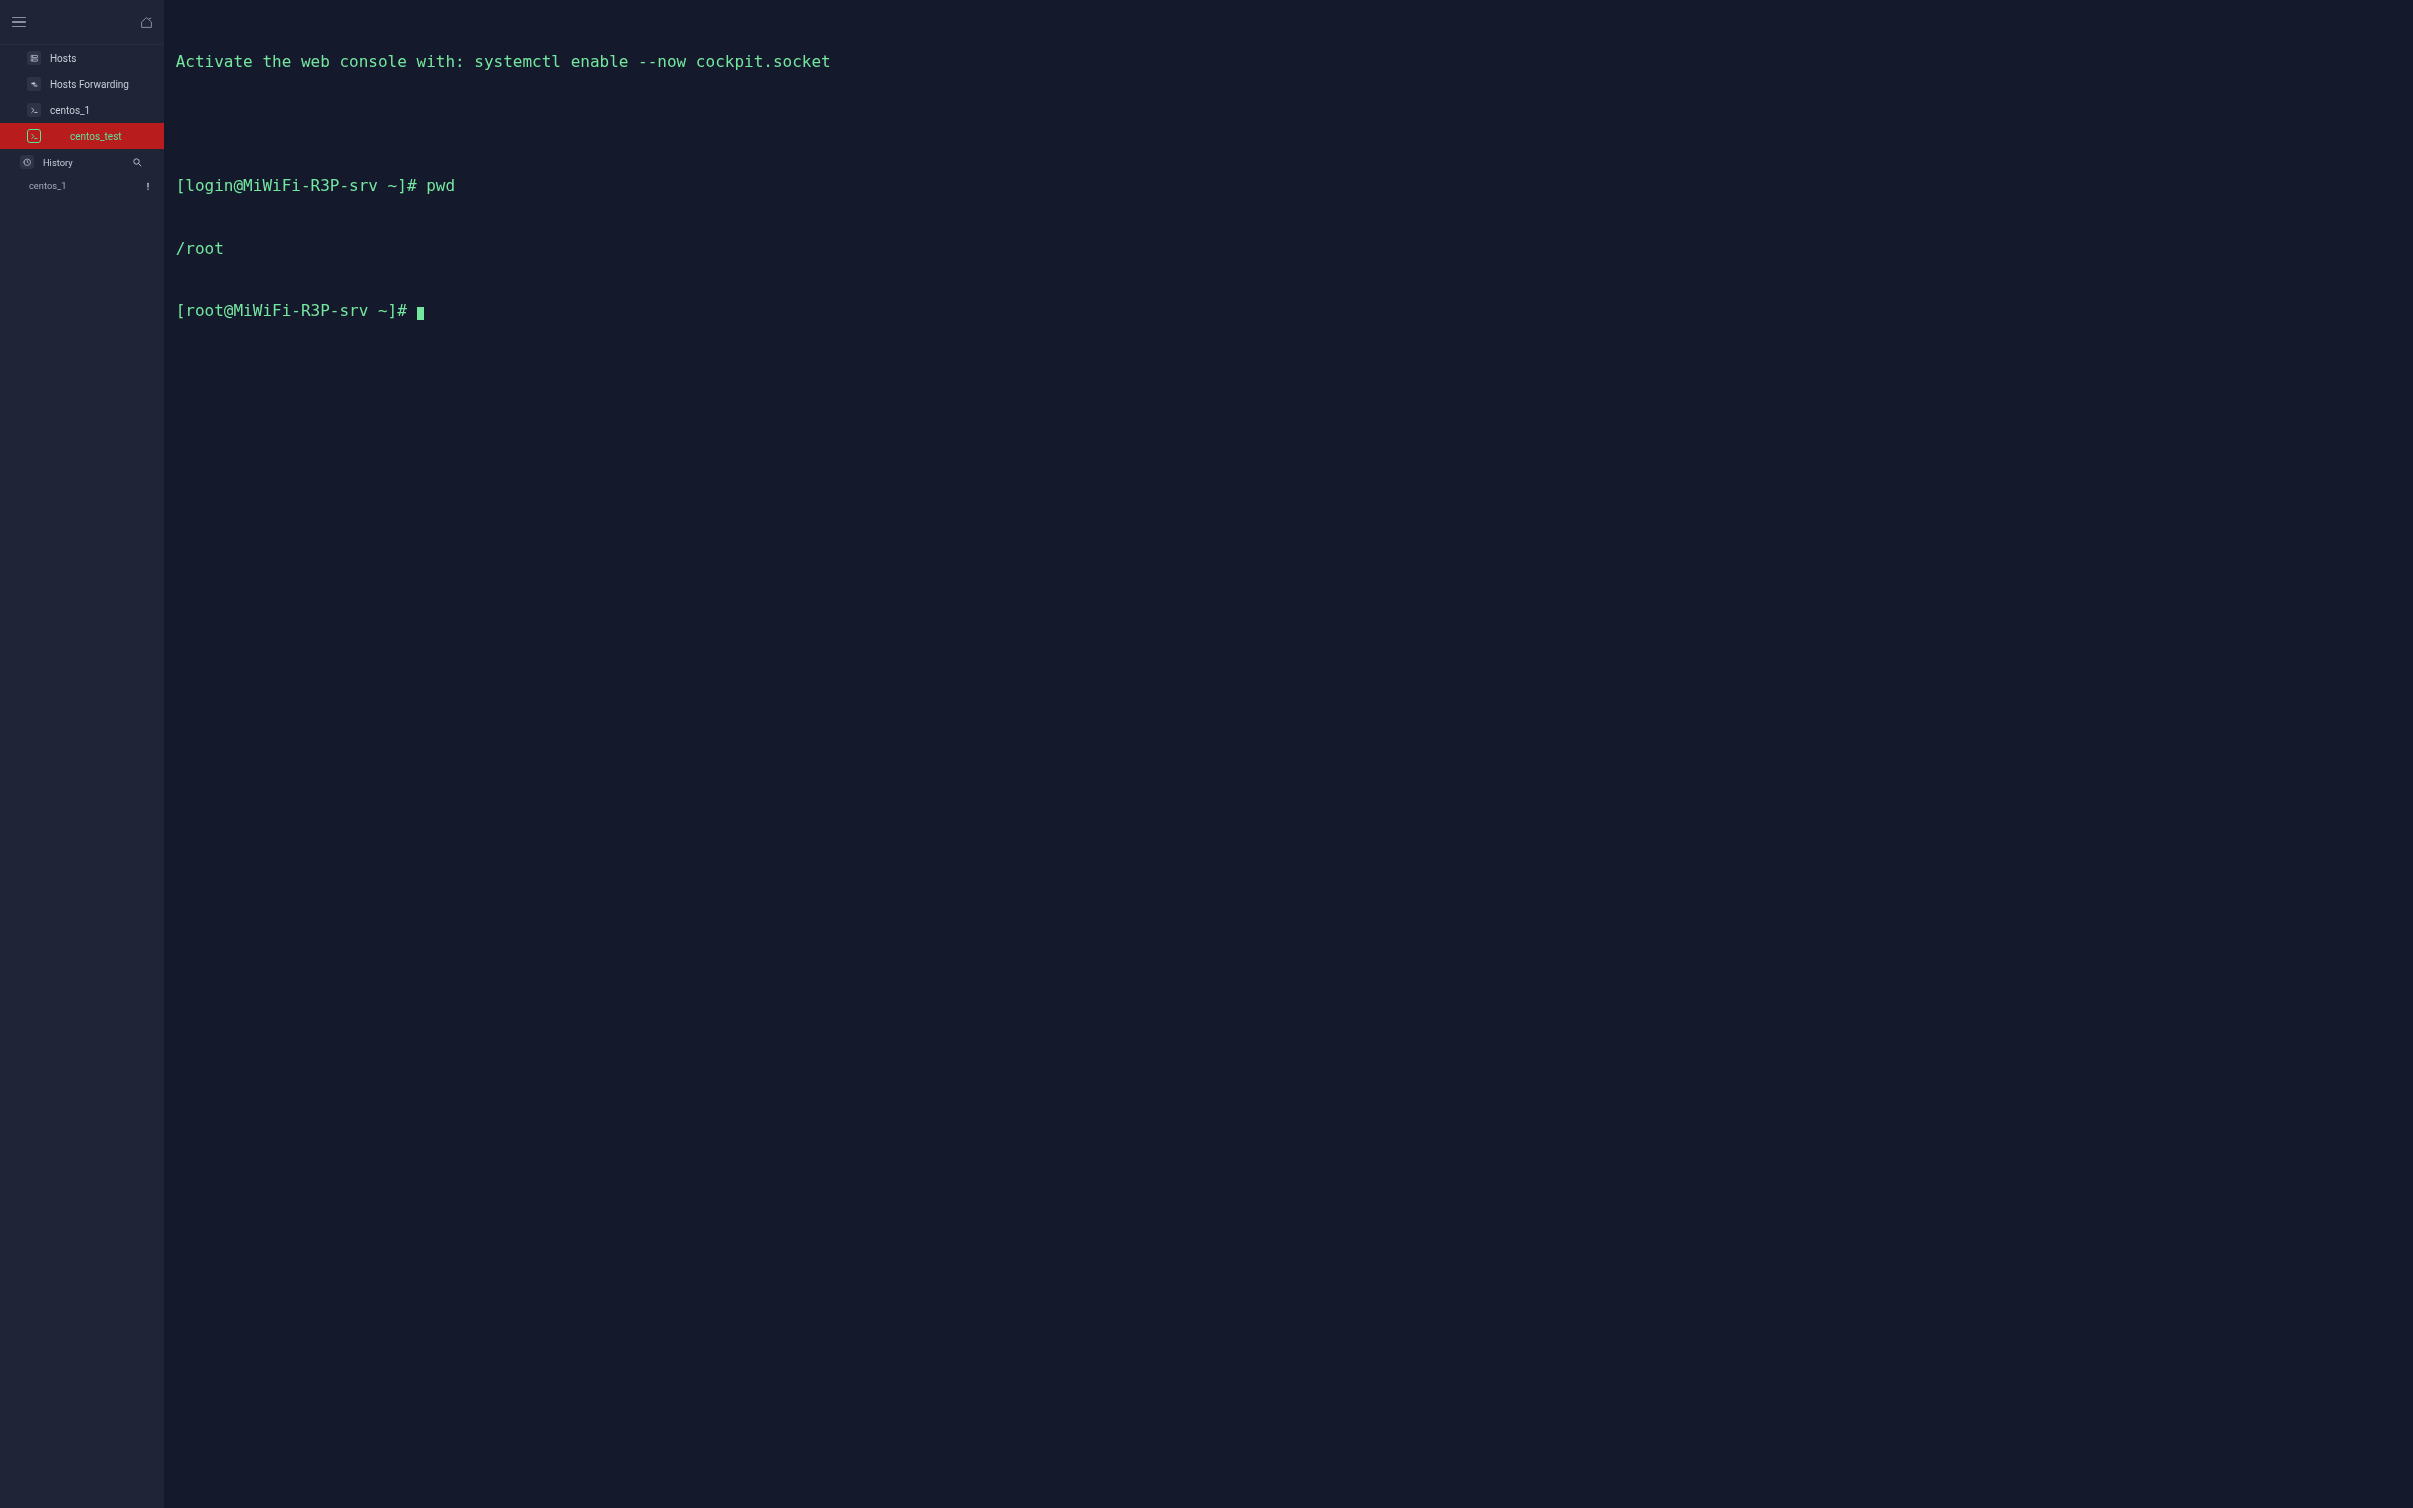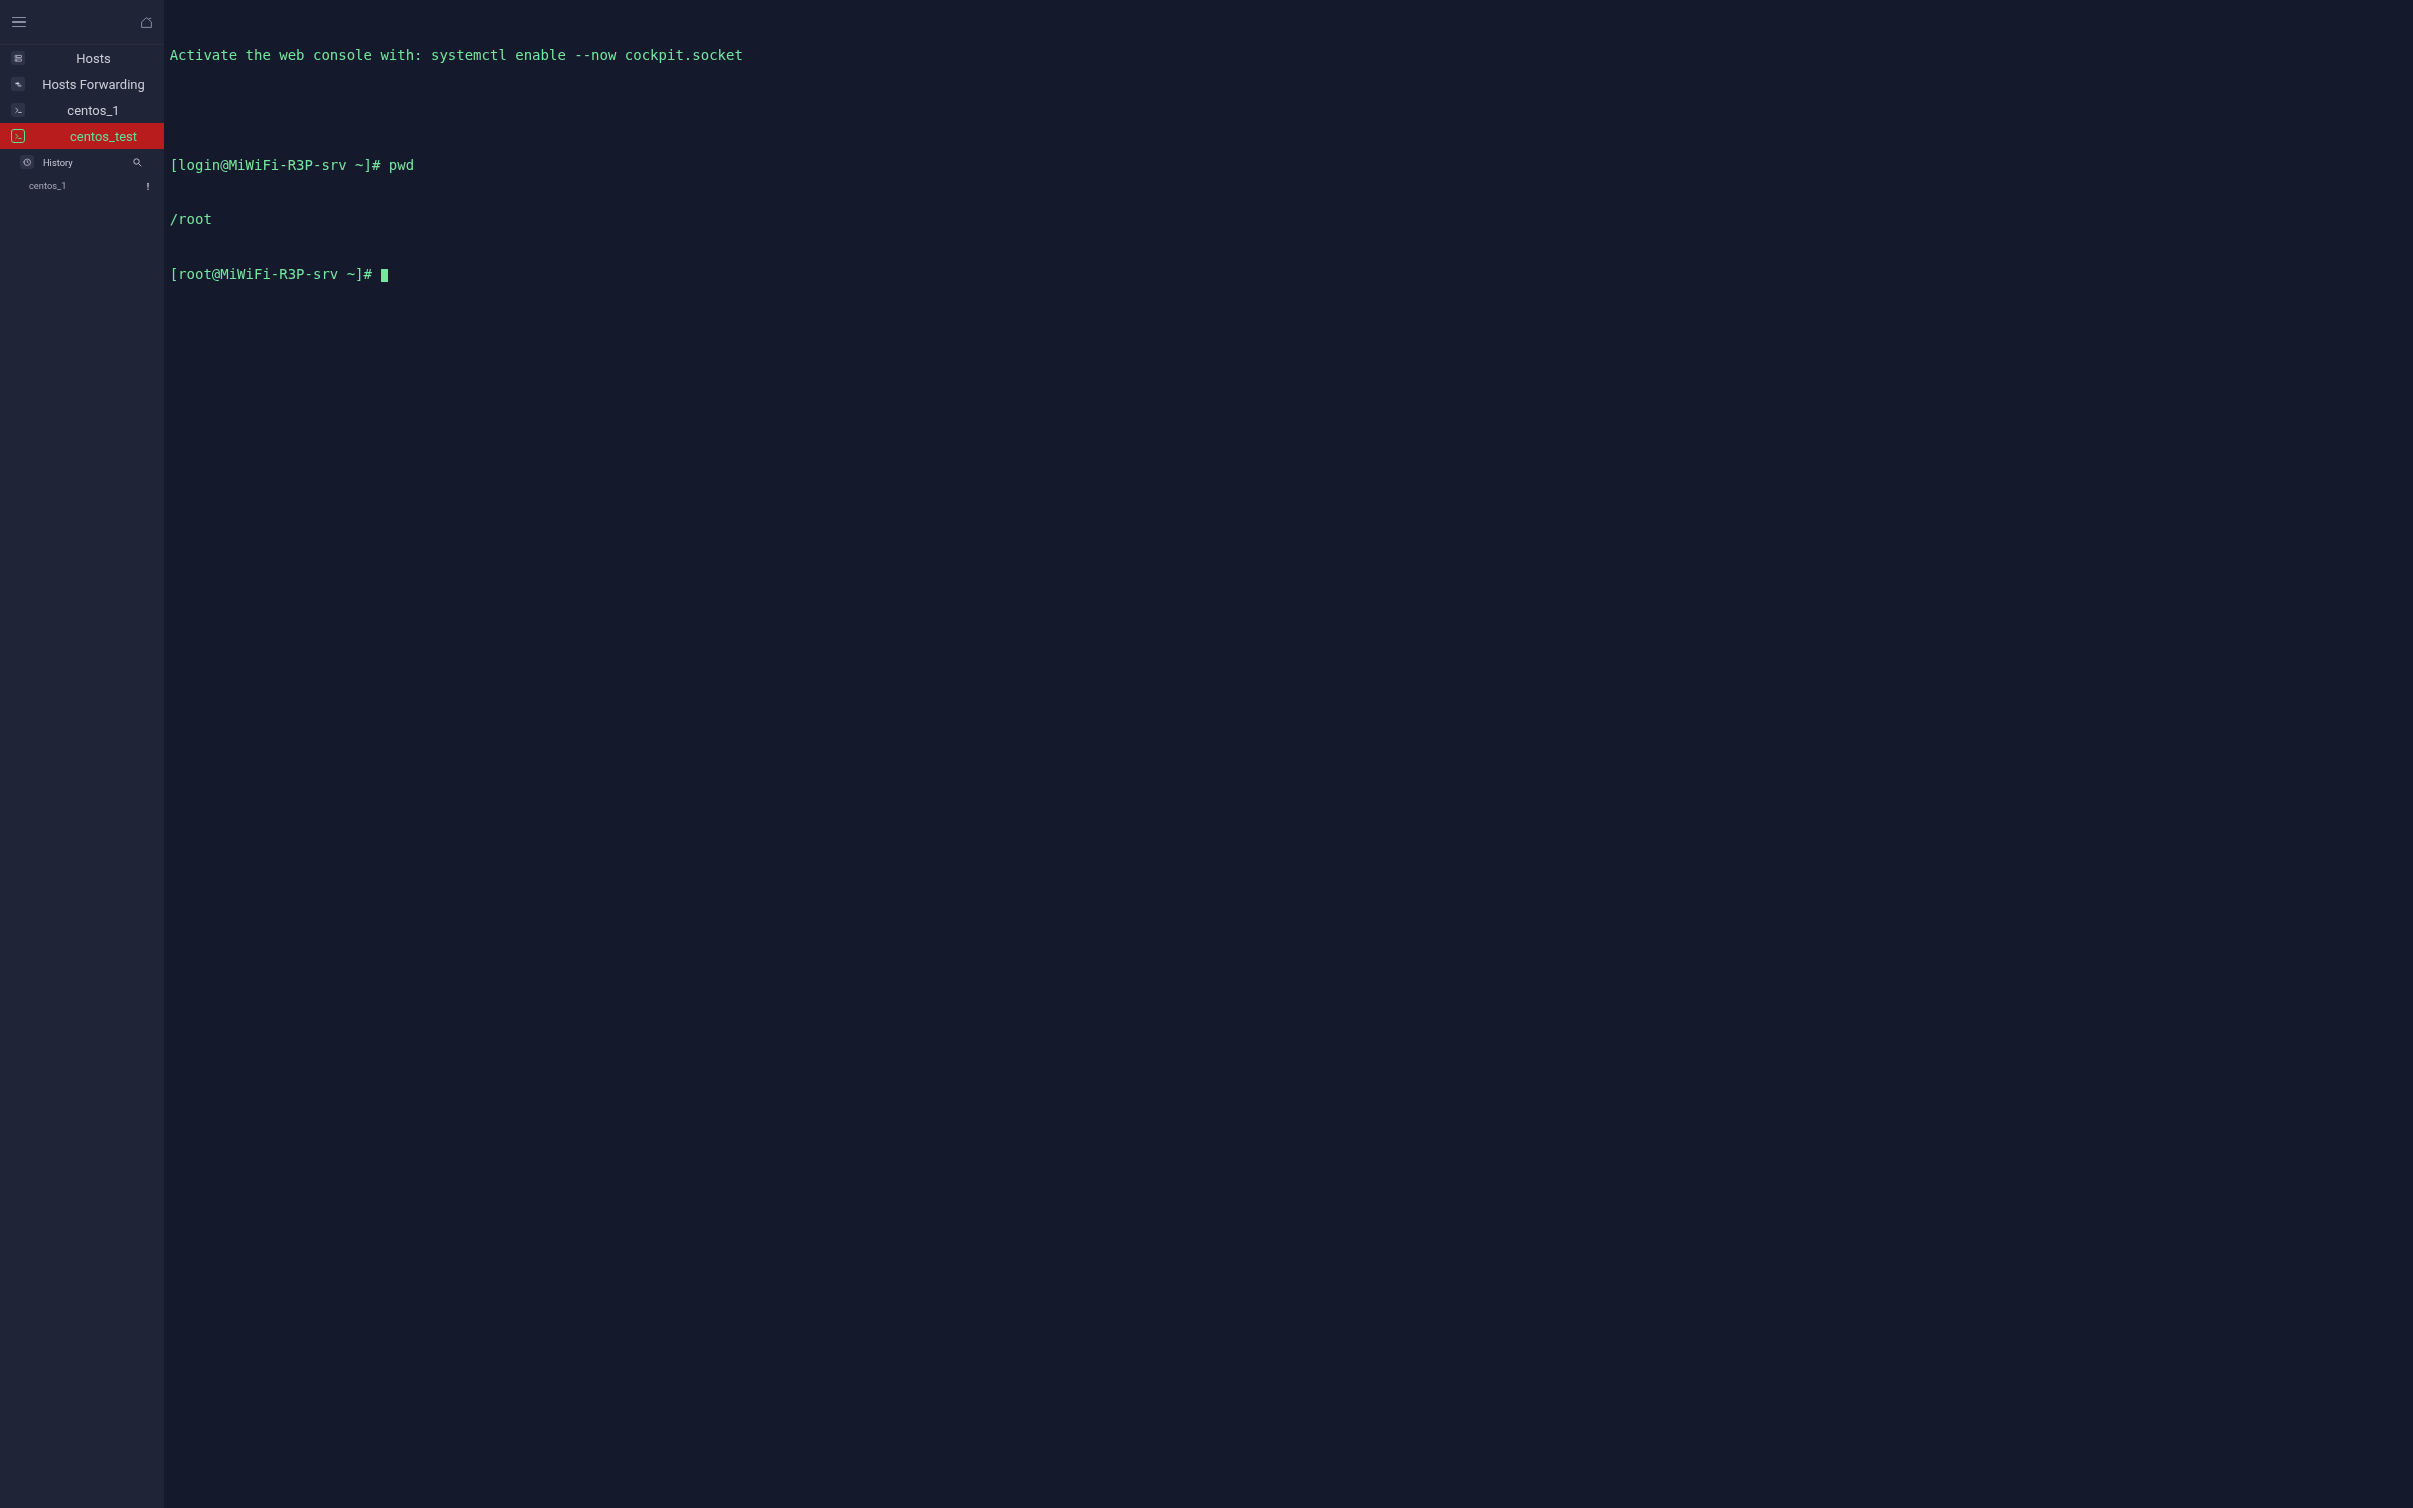--- a/index.html
+++ b/index.html
@@ -54,25 +54,24 @@
 .home-icon {
   width: 13px;
   height: 13px;
   cursor: pointer;
 }
 
 .sidebar-item {
   height: 26px;
   display: flex;
   align-items: center;
-  padding: 0 11px;
-  cursor: pointer;
-  font-size: 13px;
+  padding: 0 27px;
+  cursor: pointer;
+  font-size: 10px;
   color: #c8cdd8;
-  text-align: center;
 }
 
 .sidebar-item.selected {
   background: #b91c1c;
   gap: 20px;
 }
 
 .sidebar-icon-box {
   width: 14.4px;
   height: 14.4px;
@@ -148,24 +147,25 @@
 
 .terminal-pane {
   flex: 1;
   background: #15192c;
   padding: 10px 5.7px;
   overflow-y: auto;
 }
 
 .terminal-content {
   font-family: "Menlo", "Monaco", "Consolas", monospace;
-  font-size: 14px;
+  font-size: 16px;
   line-height: 1.3;
   color: #74e79f;
   white-space: pre;
+  margin-left: 6px;
 }
 
 .terminal-line {
   display: block;
 }
 
 .cursor-block {
   display: inline-block;
   width: 7.2px;
   height: 13px;

